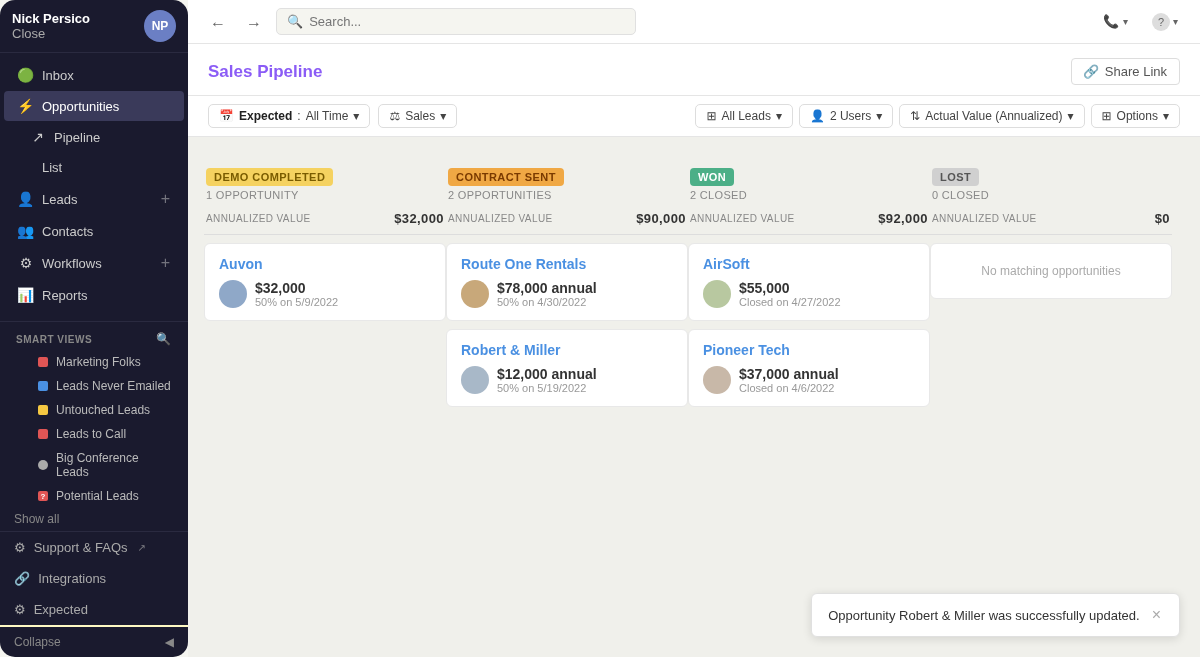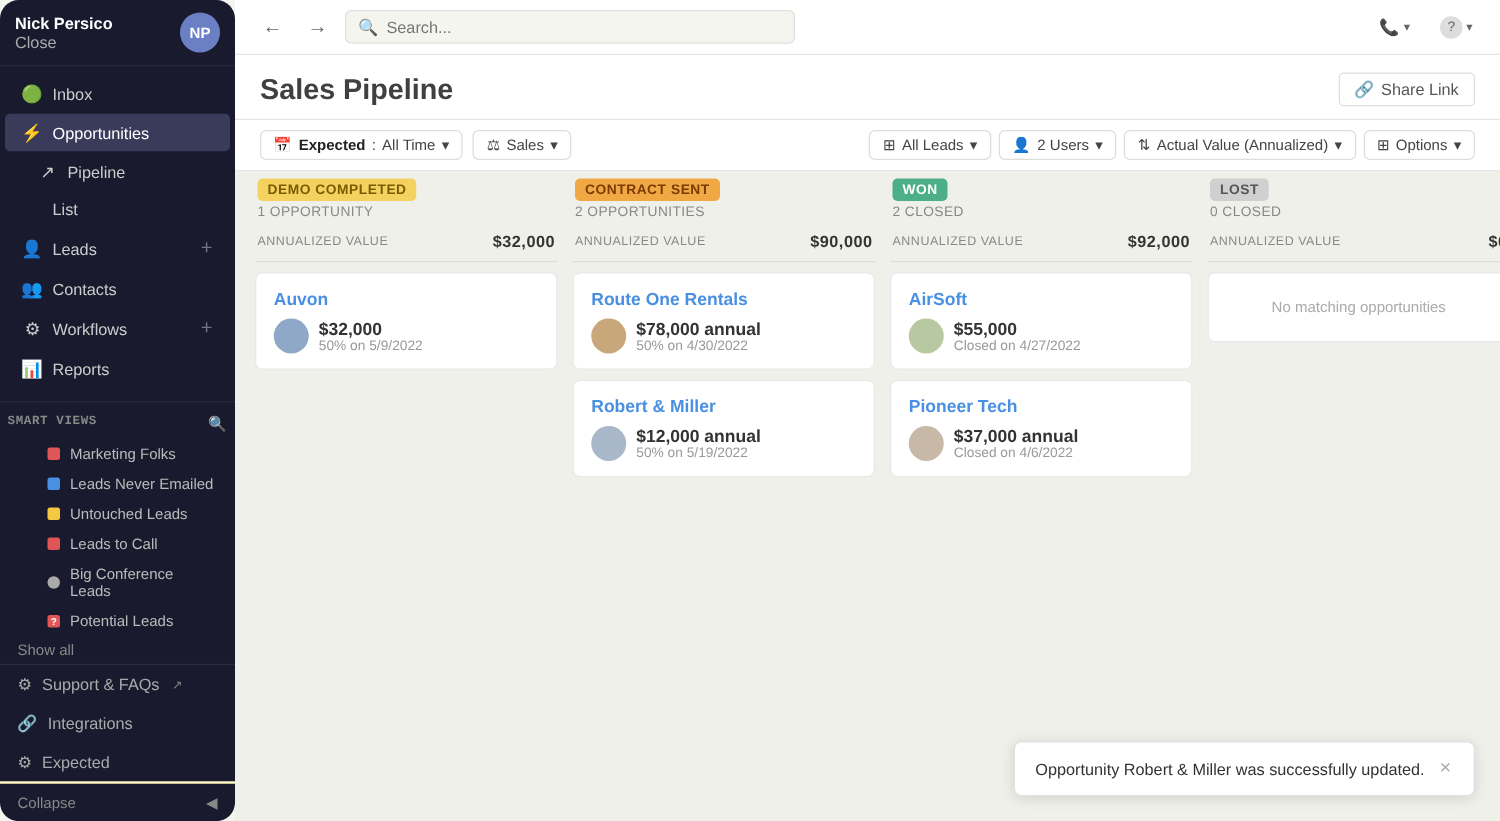--- a/index.html
+++ b/index.html
@@ -40,24 +40,24 @@
       font-size: 13px; border-radius: 4px; margin: 1px 4px;
       position: relative;
     }
     .sidebar-item.active { background: #3a3a5a; color: #fff; }
     .sidebar-item-icon { width: 16px; height: 16px; display: flex; align-items: center; justify-content: center; font-size: 14px; flex-shrink: 0; }
     .sidebar-item-add { margin-left: auto; opacity: 0.5; font-size: 16px; }
 
     .sidebar-divider { border-bottom: 1px solid #2a2a40; margin: 4px 0; }
 
     .smart-views-header {
-      display: flex; align-items: flex-start; justify-content: space-between;
-      padding: 6px 6px 4px;
+      display: flex; align-items: center; justify-content: space-between;
+      padding: 6px 16px 4px;
       font-size: 10px; font-weight: 700; text-transform: uppercase;
-      color: #888; letter-spacing: 0.05em; font-family: Liberation Mono, monospace;
+      color: #888; letter-spacing: 0.05em;
     }
     .smart-view-item {
       display: flex; align-items: center; gap: 8px;
       padding: 5px 14px; cursor: pointer; color: #bbb; font-size: 12px; margin-left: 24px;
     }
     .sv-dot { width: 10px; height: 10px; border-radius: 2px; flex-shrink: 0; }
     .show-all { padding: 4px 14px; color: #888; font-size: 12px; cursor: pointer; }
 
     .sidebar-bottom { margin-top: auto; border-top: 1px solid #2a2a40; }
     .sidebar-bottom-item {
@@ -118,21 +118,21 @@
 
     
     .page-header {
       background: #fff;
       border-bottom: 1px solid #e5e5e5;
       padding: 14px 20px 10px;
       display: flex;
       align-items: center;
       justify-content: space-between;
     }
-    .page-title { font-size: 23px; font-weight: 700; color: #404040; }
+    .page-title { font-size: 17px; font-weight: 700; color: #8b5cf6; }
     .share-btn {
       display: flex; align-items: center; gap: 5px;
       background: none; border: 1px solid #ddd; border-radius: 4px;
       padding: 5px 12px; cursor: pointer; color: #555; font-size: 13px;
     }
 
     
     .filter-bar {
       background: #fff;
       border-bottom: 1px solid #e5e5e5;
@@ -152,22 +152,22 @@
     .filter-right {
       display: flex; align-items: center; gap: 6px; margin-left: auto;
     }
 
     
     .kanban-area {
       flex: 1;
       overflow-x: auto;
       overflow-y: hidden;
       display: flex;
-      padding: 0 16px;
-      gap: 12px;
+      padding: 25px 16px;
+      gap: 0;
       background: #f0f0eb;
     }
 
     .kanban-column {
       min-width: 242px;
       max-width: 242px;
       display: flex;
       flex-direction: column;
       gap: 0;
     }

